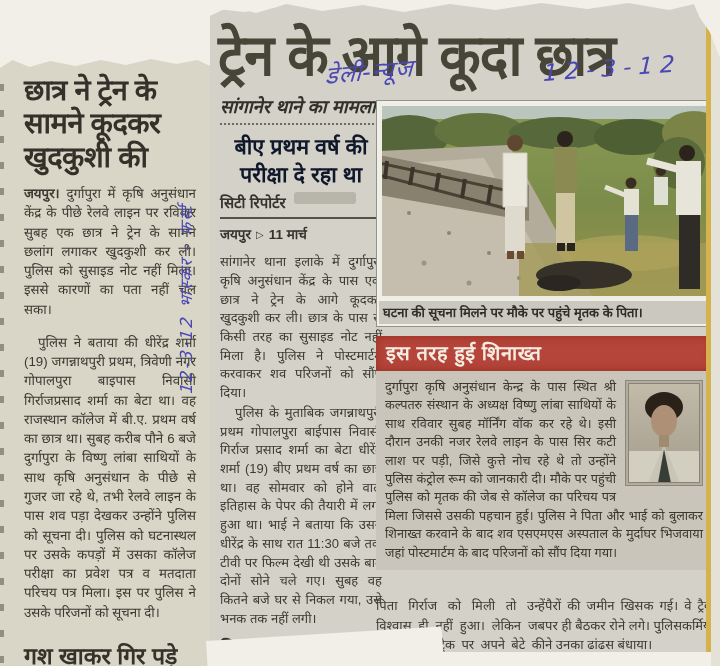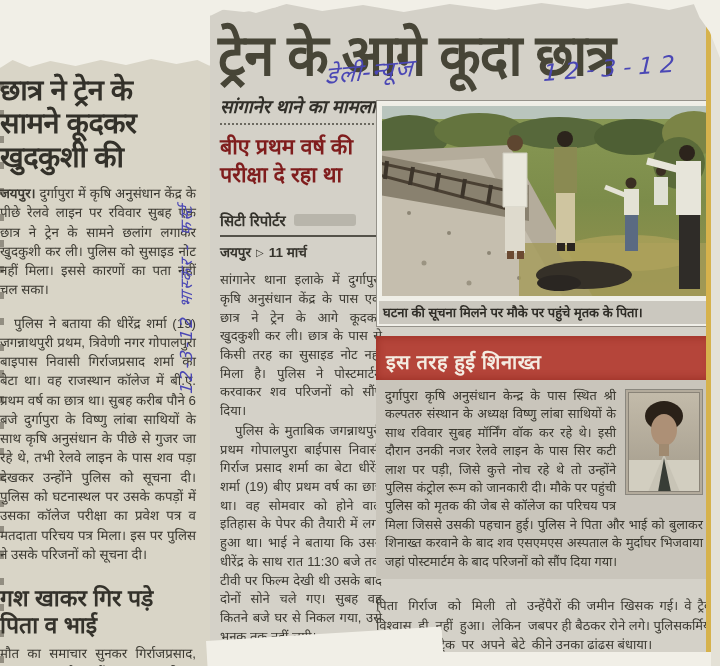--- a/index.html
+++ b/index.html
@@ -9,21 +9,21 @@
     background:#f1efe7;
     font-family:"Liberation Sans","DejaVu Sans",sans-serif;
     color:#38362f;
   }
   .clip { position:absolute; overflow:hidden; }
 
   
   .clip-left {
     left:0; top:58px; width:210px; height:608px;
     background:#d9d5c7;
-    padding:16px 14px 4px 0;
+    padding:16px 14px 4px 24px;
     box-shadow:2px 2px 4px rgba(80,75,60,.25);
     clip-path:polygon(0 10px,6% 2px,14% 9px,24% 3px,36% 8px,48% 2px,60% 7px,72% 1px,84% 6px,94% 2px,100% 8px,100% 100%,0 100%);
   }
   .left-edge-marks { position:absolute; left:0; top:0; width:4px; height:100%;
     background:repeating-linear-gradient(to bottom, rgba(60,55,45,.45) 0 7px, transparent 7px 26px); }
   .l-headline { font-size:29px; line-height:1.15; font-weight:bold; color:#33312a; letter-spacing:-0.5px; }
   .l-body { margin-top:10px; font-size:13.3px; line-height:1.45; text-align:justify; color:#3c3a32; }
   .l-body .lead { font-weight:bold; }
   .l-body + .l-body { margin-top:14px; text-indent:14px; }
   .l-subhead { margin-top:21px; font-size:23px; line-height:1.15; font-weight:bold; color:#34322b; }
@@ -38,43 +38,43 @@
   }
   .m-headline {
     position:absolute; left:8px; top:14px; width:498px;
     font-size:54px; font-weight:bold; color:#474537; letter-spacing:-1px;
     white-space:nowrap; transform:scaleY(1.06); transform-origin:left top;
   }
   
   .m-col { position:absolute; left:10px; top:96px; width:162px; }
   .m-kicker { font-size:18.5px; font-weight:bold; line-height:1.2; color:#32302a;font-style:italic; }
   .rule-dot { border-top:2px dotted #6b6960; margin:5px 0 0 0; }
-  .m-deck { margin-top:9px; font-size:21.5px; font-weight:bold; line-height:1.3; color:#7f1d1d; }
-  .m-byrow { margin-top:20px; display:flex; align-items:center; }
+  .m-deck { margin-top:9px; font-size:21.5px; font-weight:bold; line-height:1.3; color:#0f172a;text-align:center; }
+  .m-byrow { margin-top:2px; display:flex; }
   .m-byline { font-size:15px; font-weight:bold; color:#35332c; }
   .by-smudge { display:inline-block; width:62px; height:12px; margin-left:8px;
     background:#b8b5ab; border-radius:3px; filter:blur(.6px); }
   .rule-solid { border-top:2px solid #54524a; margin-top:5px; }
   .m-dateline { margin-top:6px; font-size:13.5px; font-weight:bold; color:#35332c; display:flex; align-items:center; gap:5px; }
   .m-dateline .tri { font-size:10px; }
   .m-body { margin-top:10px; font-size:13px; line-height:1.44; text-align:justify; color:#3c3a32; }
   .m-body.indent { margin-top:1px; text-indent:15px; }
   .m-subhead { margin-top:7px; font-size:20px; font-weight:bold; color:#33312a; }
 
   
   .photo { position:absolute; left:166px; top:100px; width:368px; background:#f0efe8;
     border:1px solid #95928a; padding:2px; }
   .photo svg { display:block; width:338px; height:196px; }
   .photo-caption { margin-top:2px; background:#cbc8bf; padding:2px 4px 3px 4px;
     font-size:13px; font-weight:bold; color:#2f2d27; }
 
   
   .sidebox { position:absolute; left:166px; top:336px; width:336px; }
   .sidebox-header { background:#b5453a; color:#f4ece1; font-size:20px; font-weight:bold;
-    padding:12px 10px 5px 10px; letter-spacing:.5px;
+    padding:3px 10px 5px 10px; letter-spacing:.5px;
     box-shadow:inset 0 0 8px rgba(120,20,10,.5); }
   .sidebox-body { background:#c9c5bb; padding:7px 9px 8px 9px; font-size:12.7px;
     line-height:1.45; text-align:justify; color:#3a382f; min-height:176px; }
   .portrait { float:right; width:78px; height:106px; margin:2px 0 4px 9px;
     border:1px solid #8a877e; background:#b3ab9c; padding:2px; }
   .portrait svg { display:block; width:72px; height:100px; }
 
   
   .bottom-cols { position:absolute; left:166px; top:552px; width:338px; display:flex; gap:0;margin-top:44px; }
   .bottom-cols .bcol { flex:1; font-size:13px; line-height:1.5; text-align:justify; color:#3c3a32; }

